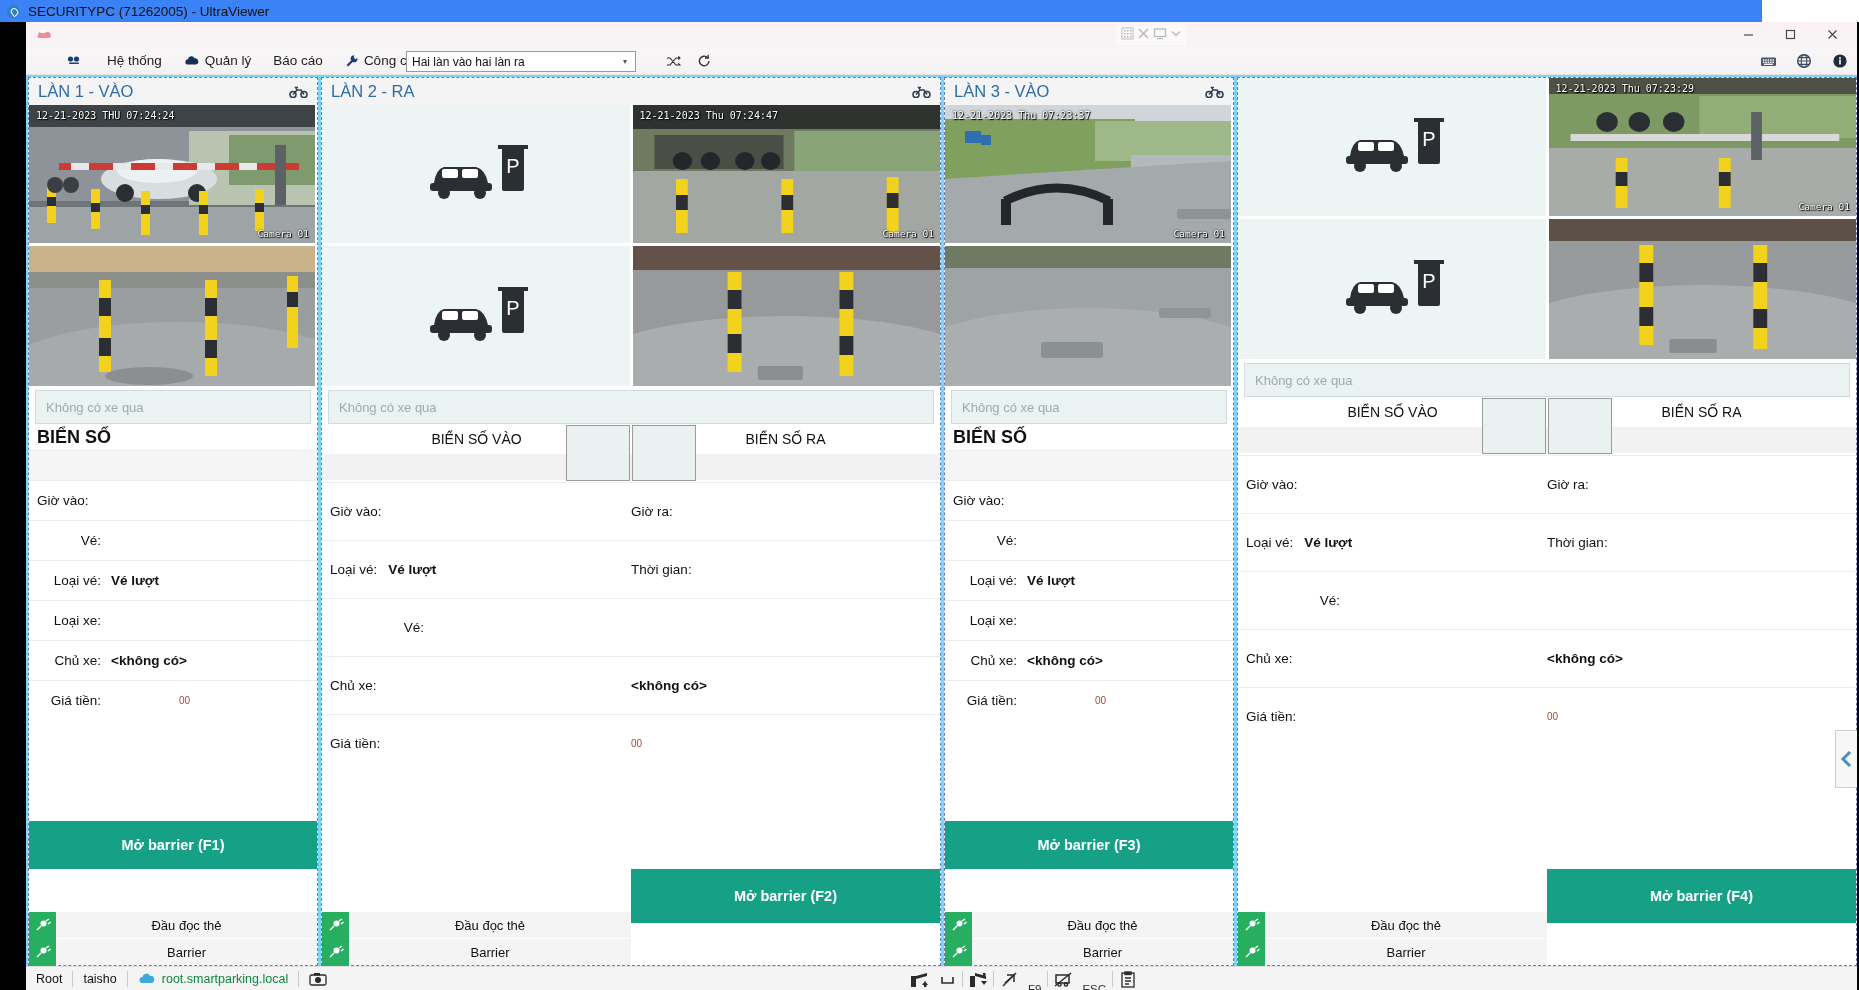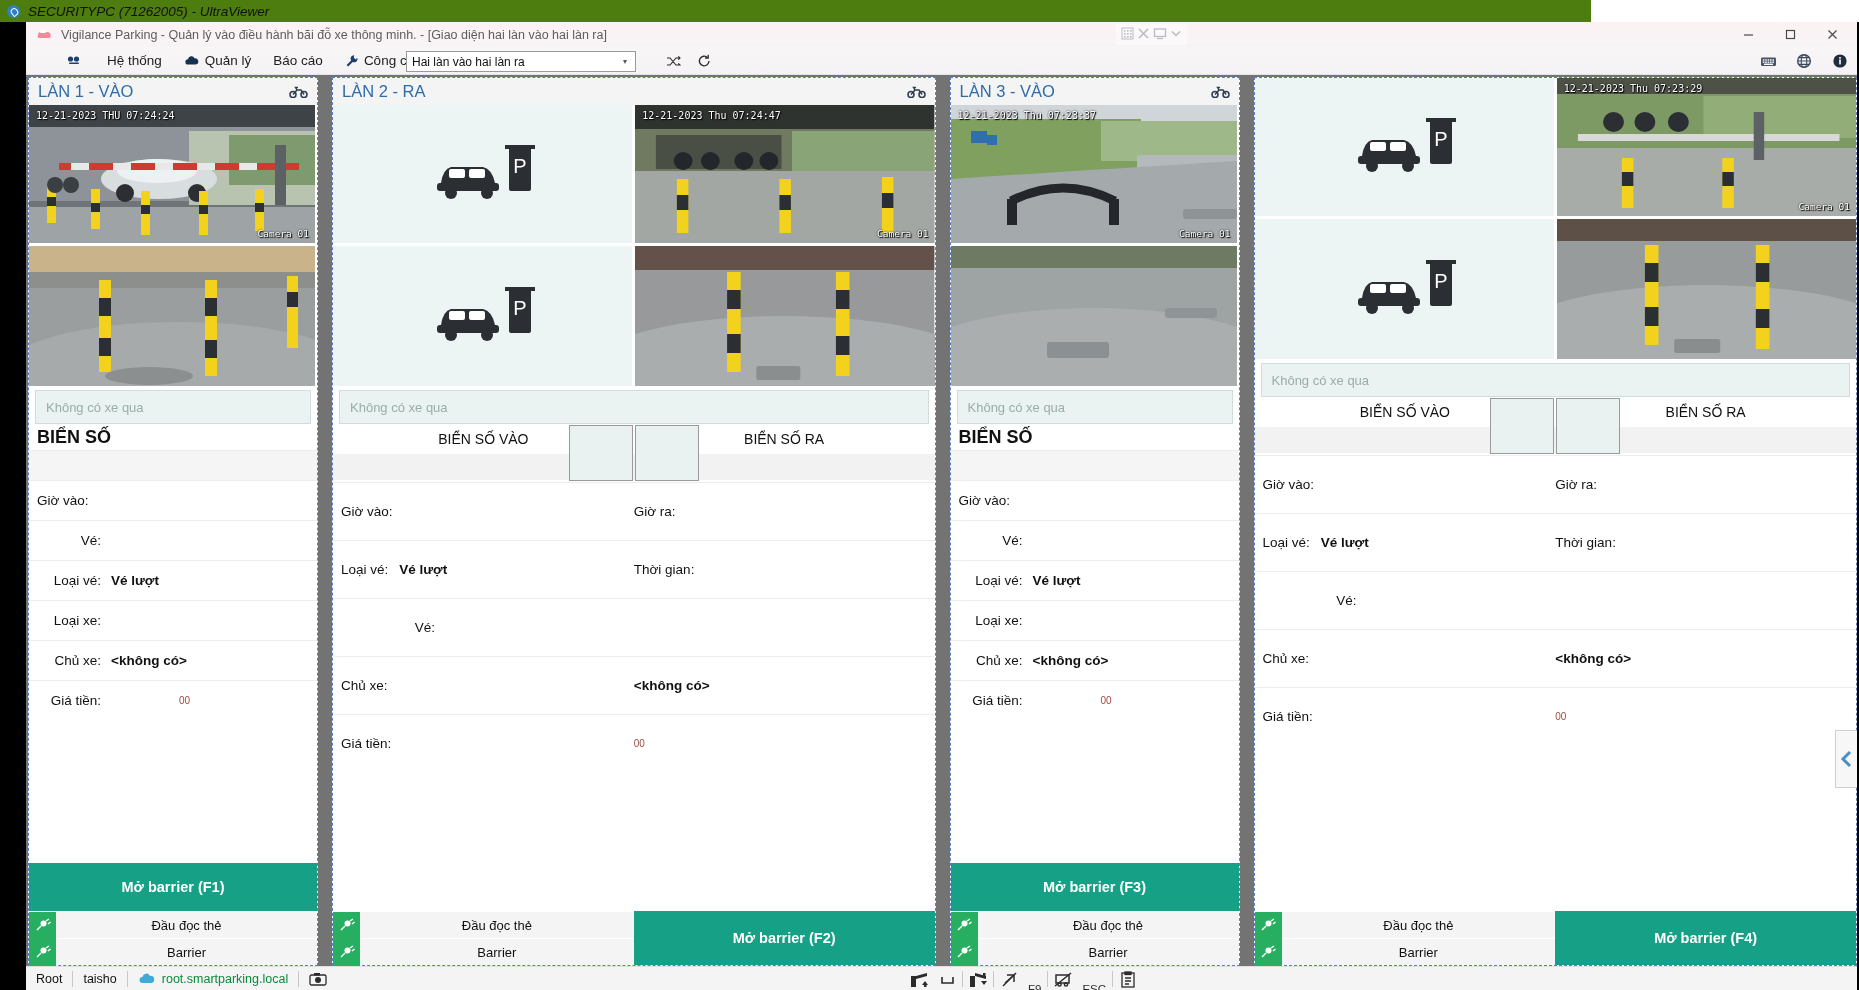--- a/index.html
+++ b/index.html
@@ -5,22 +5,22 @@
   * { box-sizing: border-box; margin: 0; padding: 0; }
   html, body {
     width: 1859px; height: 990px;
     font-family: "Liberation Sans", sans-serif;
     background: #000; overflow: hidden;
   }
 
   
   #uv-frame { position: absolute; inset: 0; background: #ffffff; }
   #uv-titlebar {
-    position: absolute; left: 0; top: 0; width: 1591px; height: 22px;
-    background: #4d7c0f; display: flex; align-items: center; padding-left: 7px; font-style: italic;
+    position: absolute; left: 0; top: 0; width: 1762px; height: 22px;
+    background: #3b82f6; display: flex; align-items: center; padding-left: 7px;
   }
   #uv-logo {
     width: 13px; height: 13px; border-radius: 50%;
     background: #2f7fc4; position: relative; flex: 0 0 auto;
   }
   #uv-logo::after {
     content: ""; position: absolute; left: 4px; top: 3px;
     width: 5px; height: 6px; border: 1.5px solid #fff;
     border-radius: 50% 50% 50% 0; transform: rotate(-40deg);
   }
@@ -106,22 +106,22 @@
   .mb-ico-btn {
     position: absolute; width: 22px; height: 22px;
     display: flex; align-items: center; justify-content: center; color: #2b2b2b;
   }
   #mb-shuffle { left: 636px; top: 3px; }
   #mb-refresh { left: 667px; top: 3px; }
   #mb-right { position: absolute; right: 6px; top: 3px; display: flex; gap: 14px; }
 
   
   #lanes {
-    flex: 1 1 auto; display: flex; background: #737373;
-    padding: 2px 0 0 2px; gap: 14px; position: relative; overflow: hidden;
+    flex: 1 1 auto; display: flex; background: #7dd3fc;
+    padding: 2px 0 0 2px; gap: 3px; position: relative; overflow: hidden;
   }
   .lane {
     display: flex; flex-direction: column; background: #fff;
     border: 1px dashed #5a7fbf; position: relative;
   }
   .lane.w-narrow { width: 290px; flex: 0 0 290px; }
   .lane.w-wide   { flex: 1 1 auto; }
 
   .lane-header {
     height: 27px; background: #f4f4f4; display: flex; align-items: center;
@@ -203,21 +203,21 @@
   }
   .wcell { flex: 1 1 0; display: flex; align-items: center; }
   .wcell .lbl { width: 86px; }
   .wcell.center-val { justify-content: center; }
 
   .open-barrier {
     background: #16a085; color: #fff; font-size: 14.5px; font-weight: bold;
     display: flex; align-items: center; justify-content: center;
     height: 48px; margin: 0; flex: 0 0 auto;
   }
-  .dev-rows { flex: 0 0 auto; }
+  .dev-rows { flex: 0 0 auto; margin-top: 42px; }
   .dev-row {
     display: flex; align-items: center; height: 27px;
     background: #f4f4f4; border-top: 1px solid #fff;
   }
   .dev-ico {
     width: 27px; height: 27px; background: #27ae60; color: #fff;
     display: flex; align-items: center; justify-content: center; flex: 0 0 auto;
   }
   .dev-name {
     flex: 1 1 auto; text-align: center; font-size: 13px; color: #111;
@@ -260,21 +260,20 @@
     <div id="uv-logo"></div>
     <div id="uv-title">SECURITYPC (71262005) - UltraViewer</div>
   </div>
   <div id="uv-black-strip"></div>
   <div id="uv-right-strip"></div>
 
   <div id="app-window">
 
     <div id="app-titlebar">
       <div id="app-icon"></div>
-      <div id="app-title">Vigilance Parking - Quản lý vào điều hành bãi đỗ xe thông minh. - [Giao diện hai làn vào hai làn ra]</div>
 
       <div id="uv-mini-toolbar">
         <span class="uv-mini-ico">
           <svg width="13" height="13" viewBox="0 0 13 13">
               <rect x="1" y="1" width="11" height="11" fill="none" stroke="#b9bcc2"></rect>
               <g fill="#b9bcc2">
                 <rect x="3" y="3" width="1.6" height="1.6"></rect>
                 <rect x="6" y="3" width="1.6" height="1.6"></rect>
                 <rect x="9" y="3" width="1.6" height="1.6"></rect>
                 <rect x="3" y="6" width="1.6" height="1.6"></rect>

